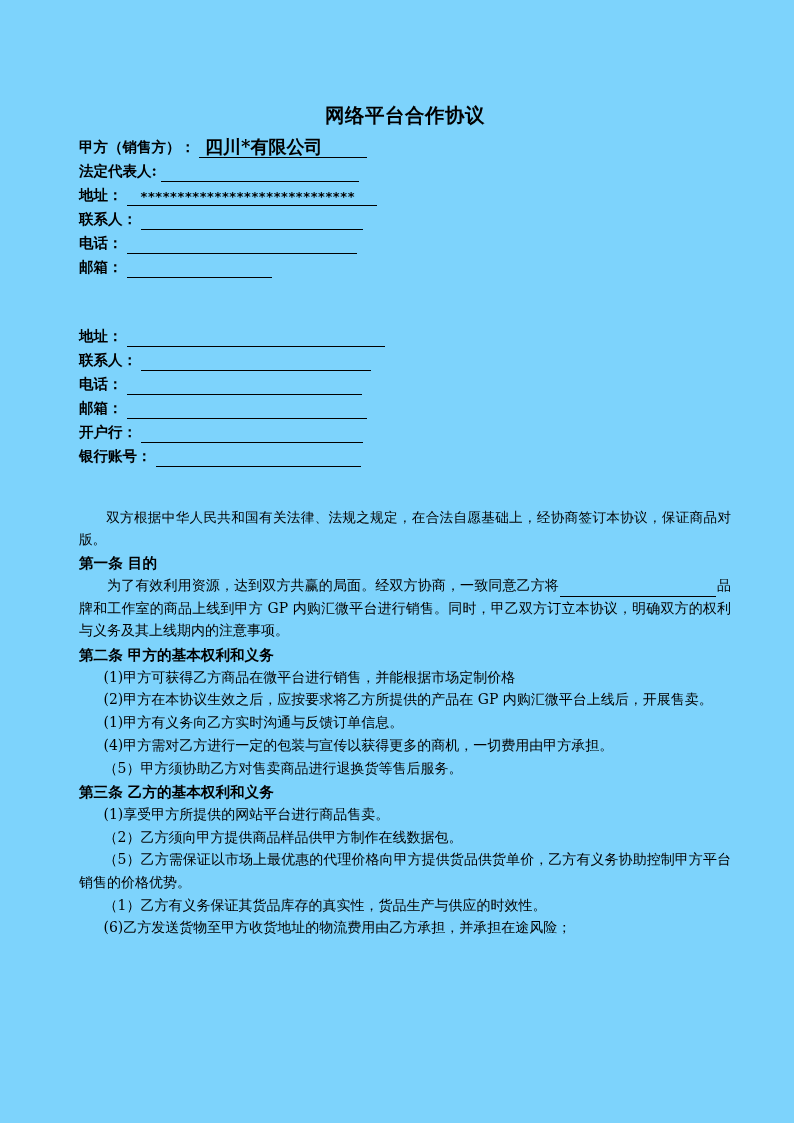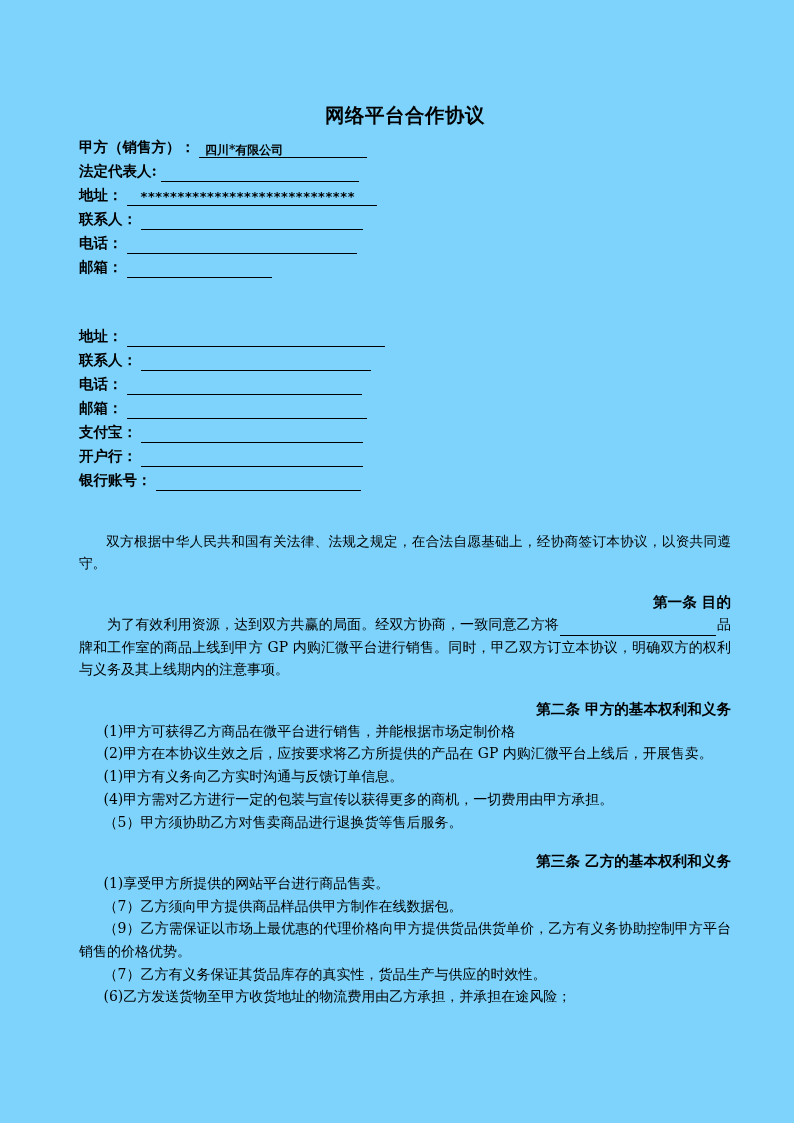--- a/index.html
+++ b/index.html
@@ -60,21 +60,21 @@
     height: 17px;
     position: relative;
     margin-left: 4px;
   }
   .field-rule .filled {
     position: absolute;
     left: 6px;
     bottom: 1px;
     white-space: nowrap;
     font-weight: bold;
-    font-size: 12px;
+    font-size: 18px;
   }
   .field-rule .stars {
     position: absolute;
     left: 14px;
     bottom: 2px;
     white-space: nowrap;
     font-weight: bold;
     font-size: 13px;
     letter-spacing: 0.6px;
     font-family: "DejaVu Sans", "Liberation Sans", sans-serif;
@@ -91,24 +91,23 @@
     margin: 0;
   }
   .intro-para {
     margin-top: 33px;
     text-indent: 2em;
   }
 
   .section-heading {
     font-weight: bold;
     font-size: 14.6px;
-    margin-top: 18px;
+    margin-top: 3px;
     margin-bottom: 1px;
     line-height: 1.35;
-    text-align: right;
   }
 
   .clause-para {
     font-size: 14px;
     line-height: 1.62;
     text-align: justify;
     text-justify: inter-ideograph;
     margin: 0;
     text-indent: 2em;
   }
@@ -174,46 +173,42 @@
         </div>
         <div class="field-row">
           <span class="field-label">电话：</span>
           <span class="field-rule" style="width: 235px;"></span>
         </div>
         <div class="field-row">
           <span class="field-label">邮箱：</span>
           <span class="field-rule" style="width: 240px;"></span>
         </div>
         <div class="field-row">
-          <span class="field-label">支付宝：</span>
-          <span class="field-rule" style="width: 222px;"></span>
-        </div>
-        <div class="field-row">
           <span class="field-label">开户行：</span>
           <span class="field-rule" style="width: 222px;"></span>
         </div>
         <div class="field-row">
           <span class="field-label">银行账号：</span>
           <span class="field-rule" style="width: 205px;"></span>
         </div>
       </div>
 
-    <p class="body-para intro-para">双方根据中华人民共和国有关法律、法规之规定，在合法自愿基础上，经协商签订本协议，以资共同遵守。</p>
+    <p class="body-para intro-para">双方根据中华人民共和国有关法律、法规之规定，在合法自愿基础上，经协商签订本协议，保证商品对版。</p>
 
     <div id="articles">
         <div class="section-heading">第一条  目的</div>
         <p class="clause-para"><span>为了有效利用资源，达到双方共赢的局面。经双方协商，一致同意乙方将</span><span class="inline-rule" style="width: 156px;"></span><span>品牌和工作室的商品上线到甲方 GP 内购汇微平台进行销售。同时，甲乙双方订立本协议，明确双方的权利与义务及其上线期内的注意事项。</span></p>
         <div class="section-heading">第二条  甲方的基本权利和义务</div>
         <p class="clause-para tight">(1)甲方可获得乙方商品在微平台进行销售，并能根据市场定制价格</p>
         <p class="clause-para tight">(2)甲方在本协议生效之后，应按要求将乙方所提供的产品在 GP 内购汇微平台上线后，开展售卖。</p>
         <p class="clause-para tight">(1)甲方有义务向乙方实时沟通与反馈订单信息。</p>
         <p class="clause-para tight">(4)甲方需对乙方进行一定的包装与宣传以获得更多的商机，一切费用由甲方承担。</p>
         <p class="clause-para tight">（5）甲方须协助乙方对售卖商品进行退换货等售后服务。</p>
         <div class="section-heading">第三条  乙方的基本权利和义务</div>
         <p class="clause-para tight">(1)享受甲方所提供的网站平台进行商品售卖。</p>
-        <p class="clause-para tight">（7）乙方须向甲方提供商品样品供甲方制作在线数据包。</p>
-        <p class="clause-para tight">（9）乙方需保证以市场上最优惠的代理价格向甲方提供货品供货单价，乙方有义务协助控制甲方平台销售的价格优势。</p>
-        <p class="clause-para tight">（7）乙方有义务保证其货品库存的真实性，货品生产与供应的时效性。</p>
+        <p class="clause-para tight">（2）乙方须向甲方提供商品样品供甲方制作在线数据包。</p>
+        <p class="clause-para tight">（5）乙方需保证以市场上最优惠的代理价格向甲方提供货品供货单价，乙方有义务协助控制甲方平台销售的价格优势。</p>
+        <p class="clause-para tight">（1）乙方有义务保证其货品库存的真实性，货品生产与供应的时效性。</p>
         <p class="clause-para tight">(6)乙方发送货物至甲方收货地址的物流费用由乙方承担，并承担在途风险；</p>
       </div>
 
   </div>
 </div>
 
 </body></html>

